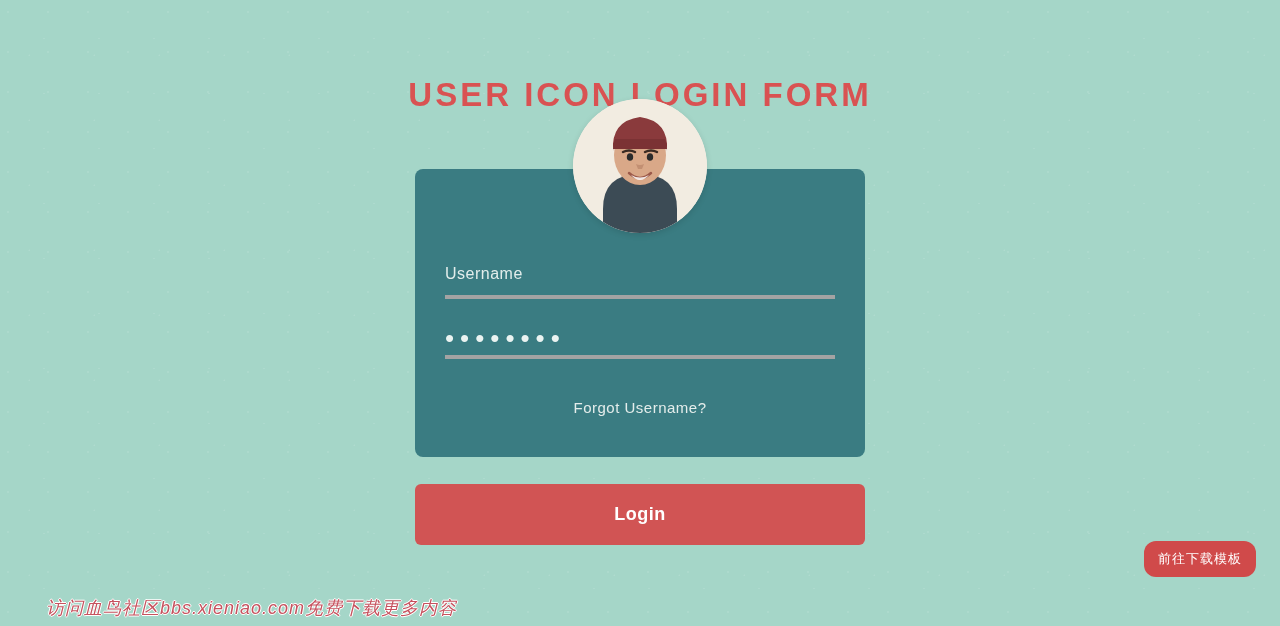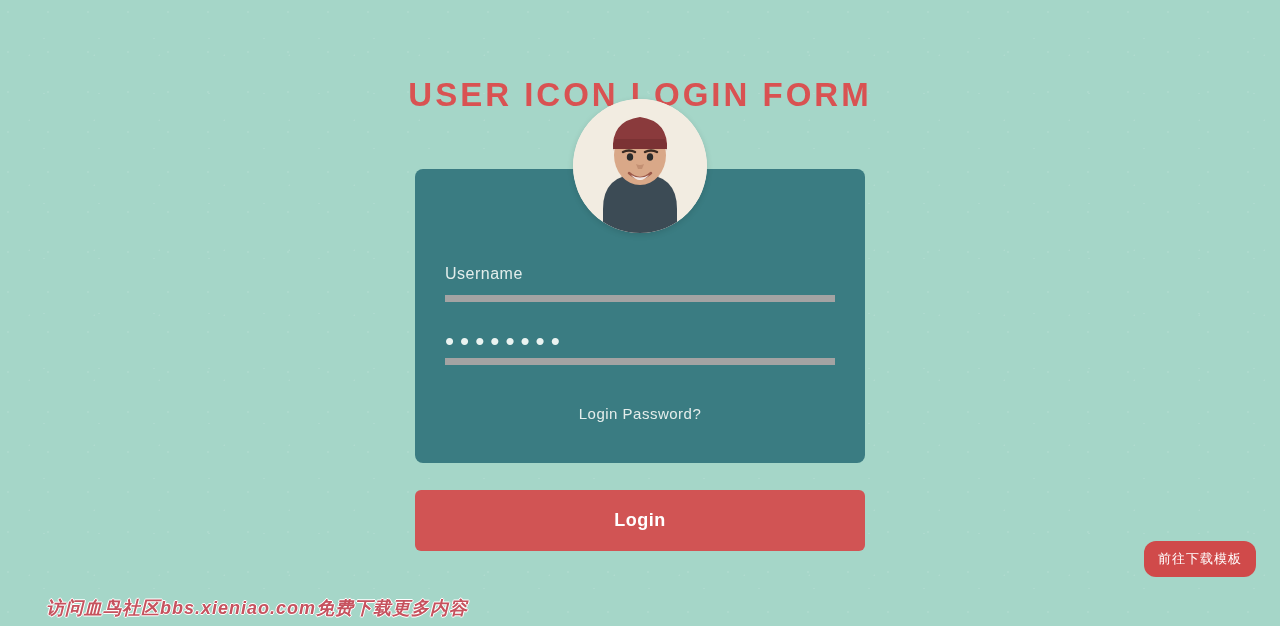--- a/index.html
+++ b/index.html
@@ -64,21 +64,21 @@
     }
 
     .card {
       background-color: #3a7c82;
       border-radius: 8px;
       padding: 88px 30px 40px 30px;
       position: relative;
     }
 
     .input-row {
-      border-bottom: 7px solid #a3a3a3;
+      border-bottom: 4px solid #a3a3a3;
       margin-bottom: 20px;
     }
 
     .input-row input {
       width: 100%;
       background: transparent;
       border: none;
       outline: none;
       color: #eaf3f1;
       font-size: 16px;
@@ -141,21 +141,21 @@
       font-size: 13px;
       cursor: pointer;
       letter-spacing: 1px;
     }
 
     .watermark {
       position: absolute;
       left: 46px;
       bottom: 6px;
       font-size: 18px;
-      font-weight: 700;
+      font-weight: 400;
       letter-spacing: 1px;
       color: #c6525e;
       text-shadow:
         1px 0 0 #fff,
         -1px 0 0 #fff,
         0 1px 0 #fff,
         0 -1px 0 #fff;
       font-style: italic;
       white-space: nowrap;
       pointer-events: none;
@@ -189,21 +189,21 @@
   <div class="card">
     <div class="input-row">
       <input type="text" placeholder="Username" style="">
     </div>
 
     <div class="input-row">
       <div class="password-dots">••••••••</div>
     </div>
 
     <div class="forgot">
-      <a href="#">Login Password?</a>
+      <a href="#">Forgot Username?</a>
     </div>
   </div>
 
   <button class="login-btn">Login</button>
 </div>
 
 <button class="download-btn">前往下载模板</button>
 
 <div class="watermark">访问血鸟社区bbs.xieniao.com免费下载更多内容</div>
 

